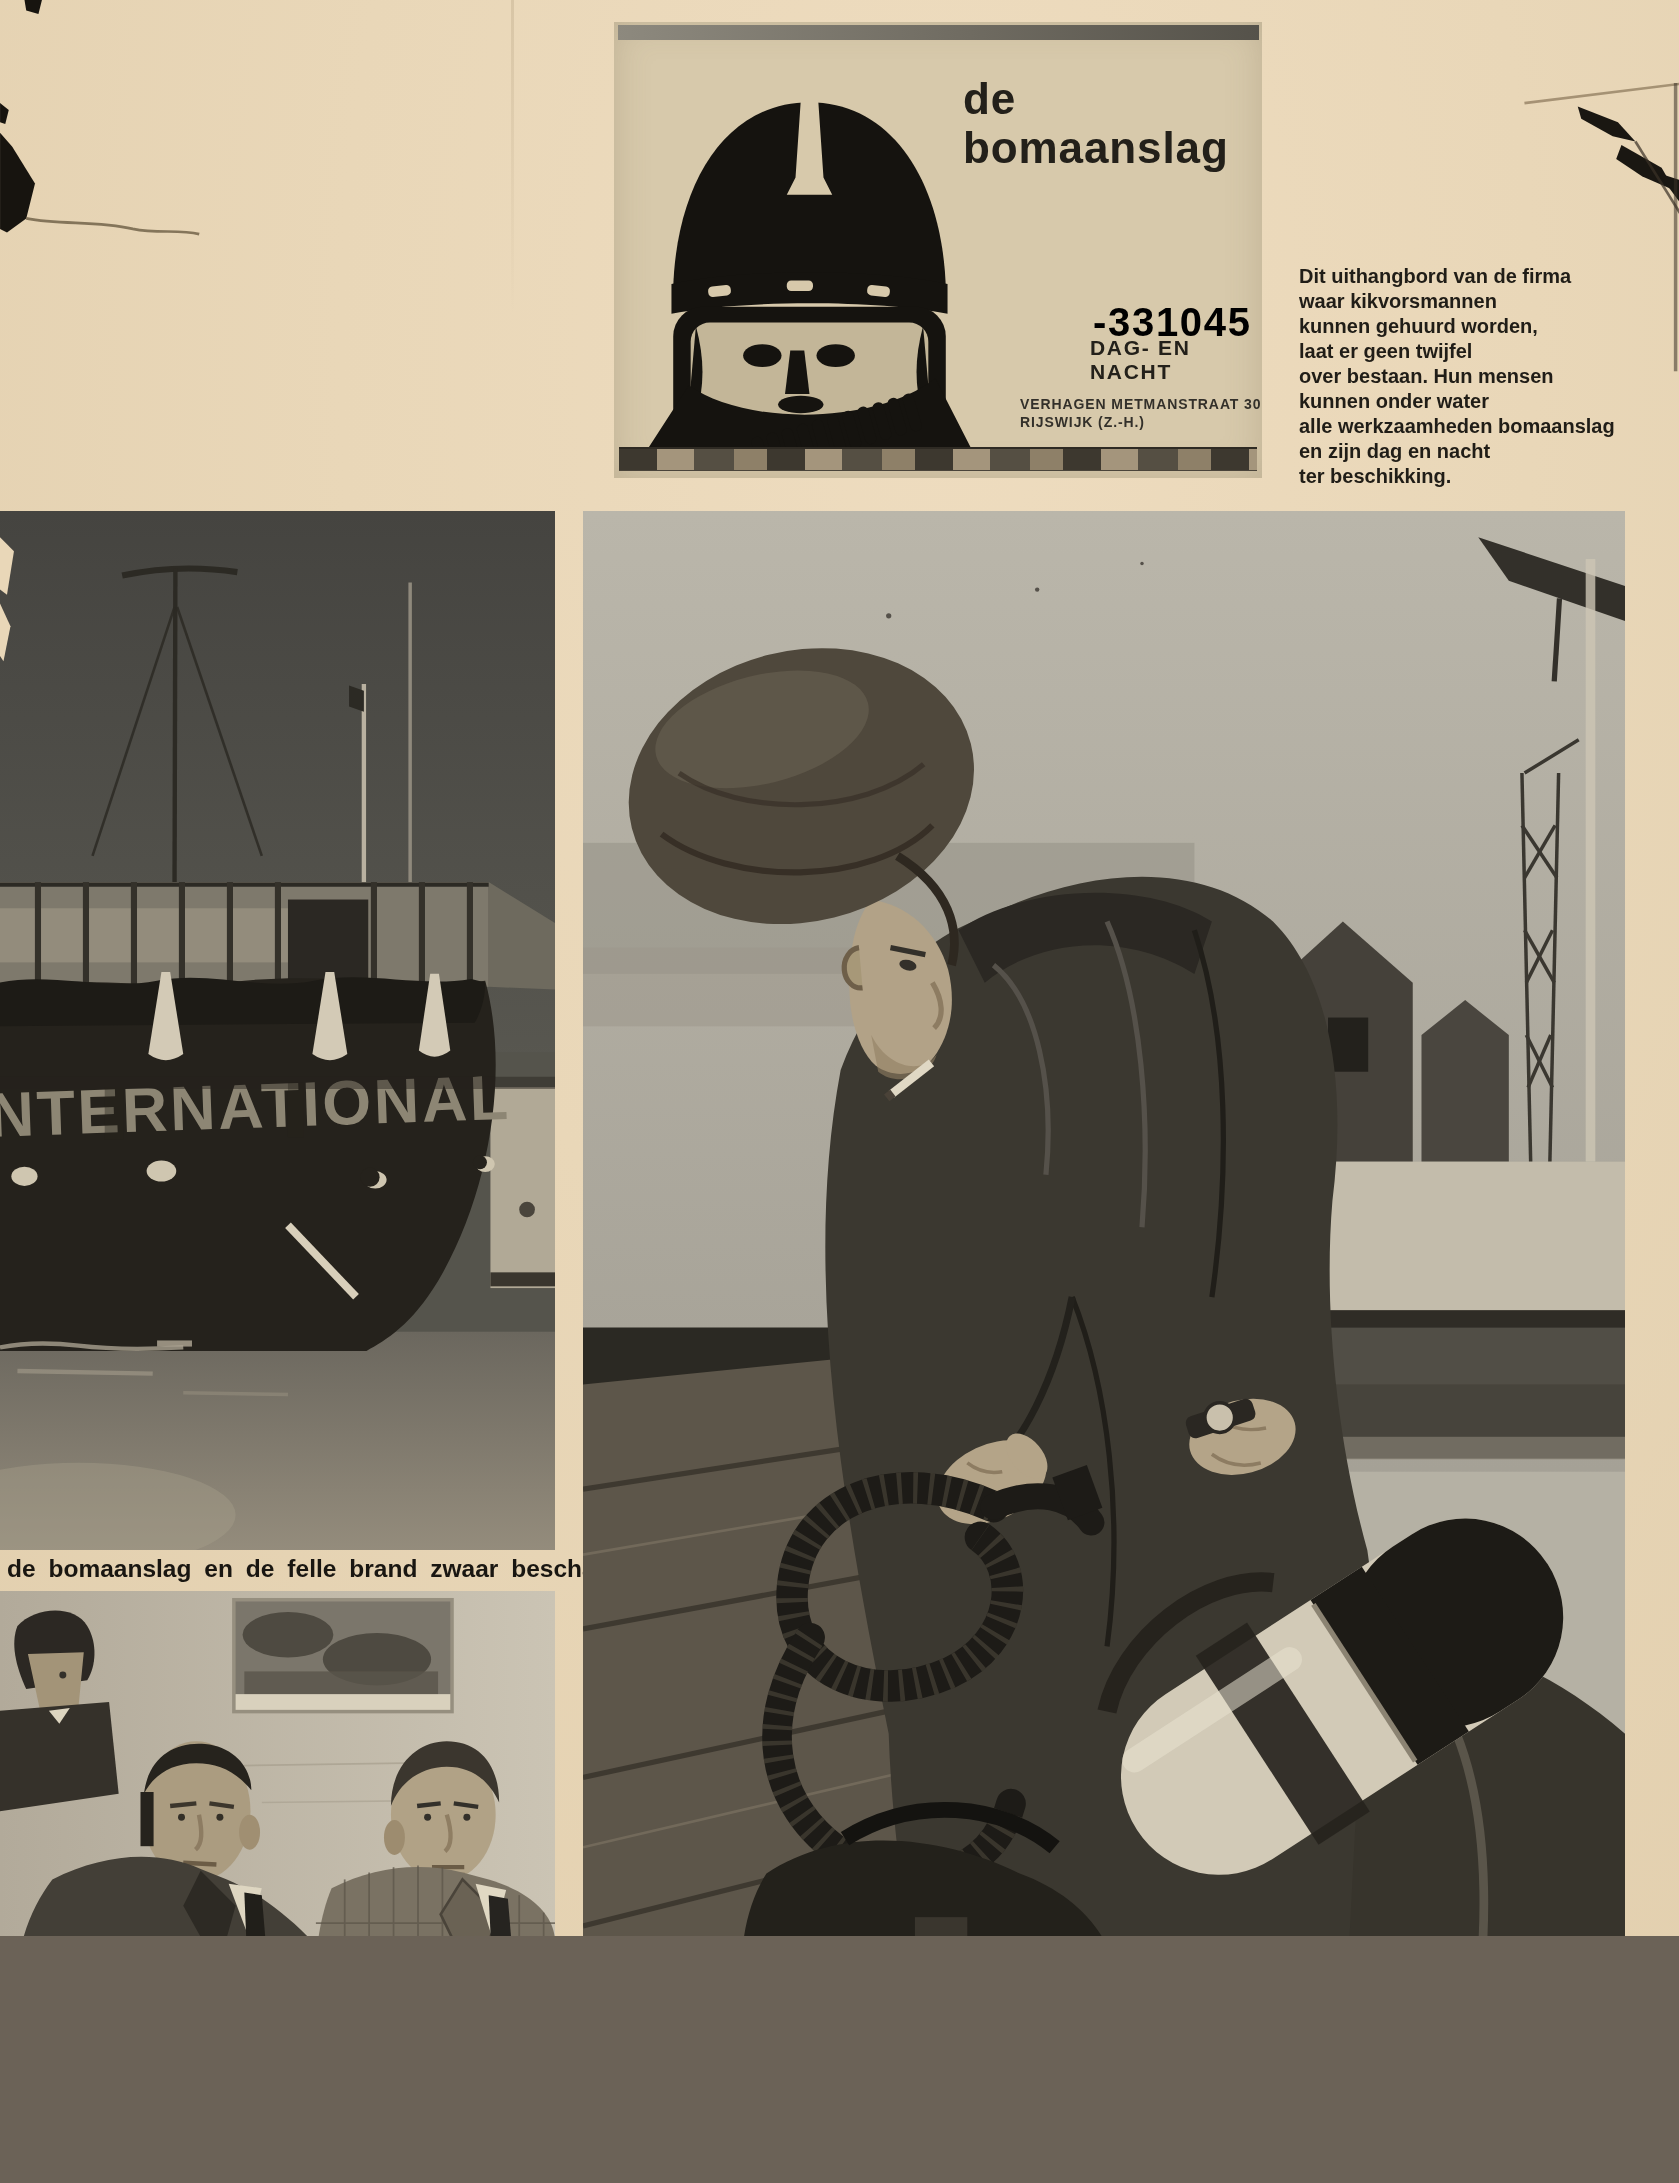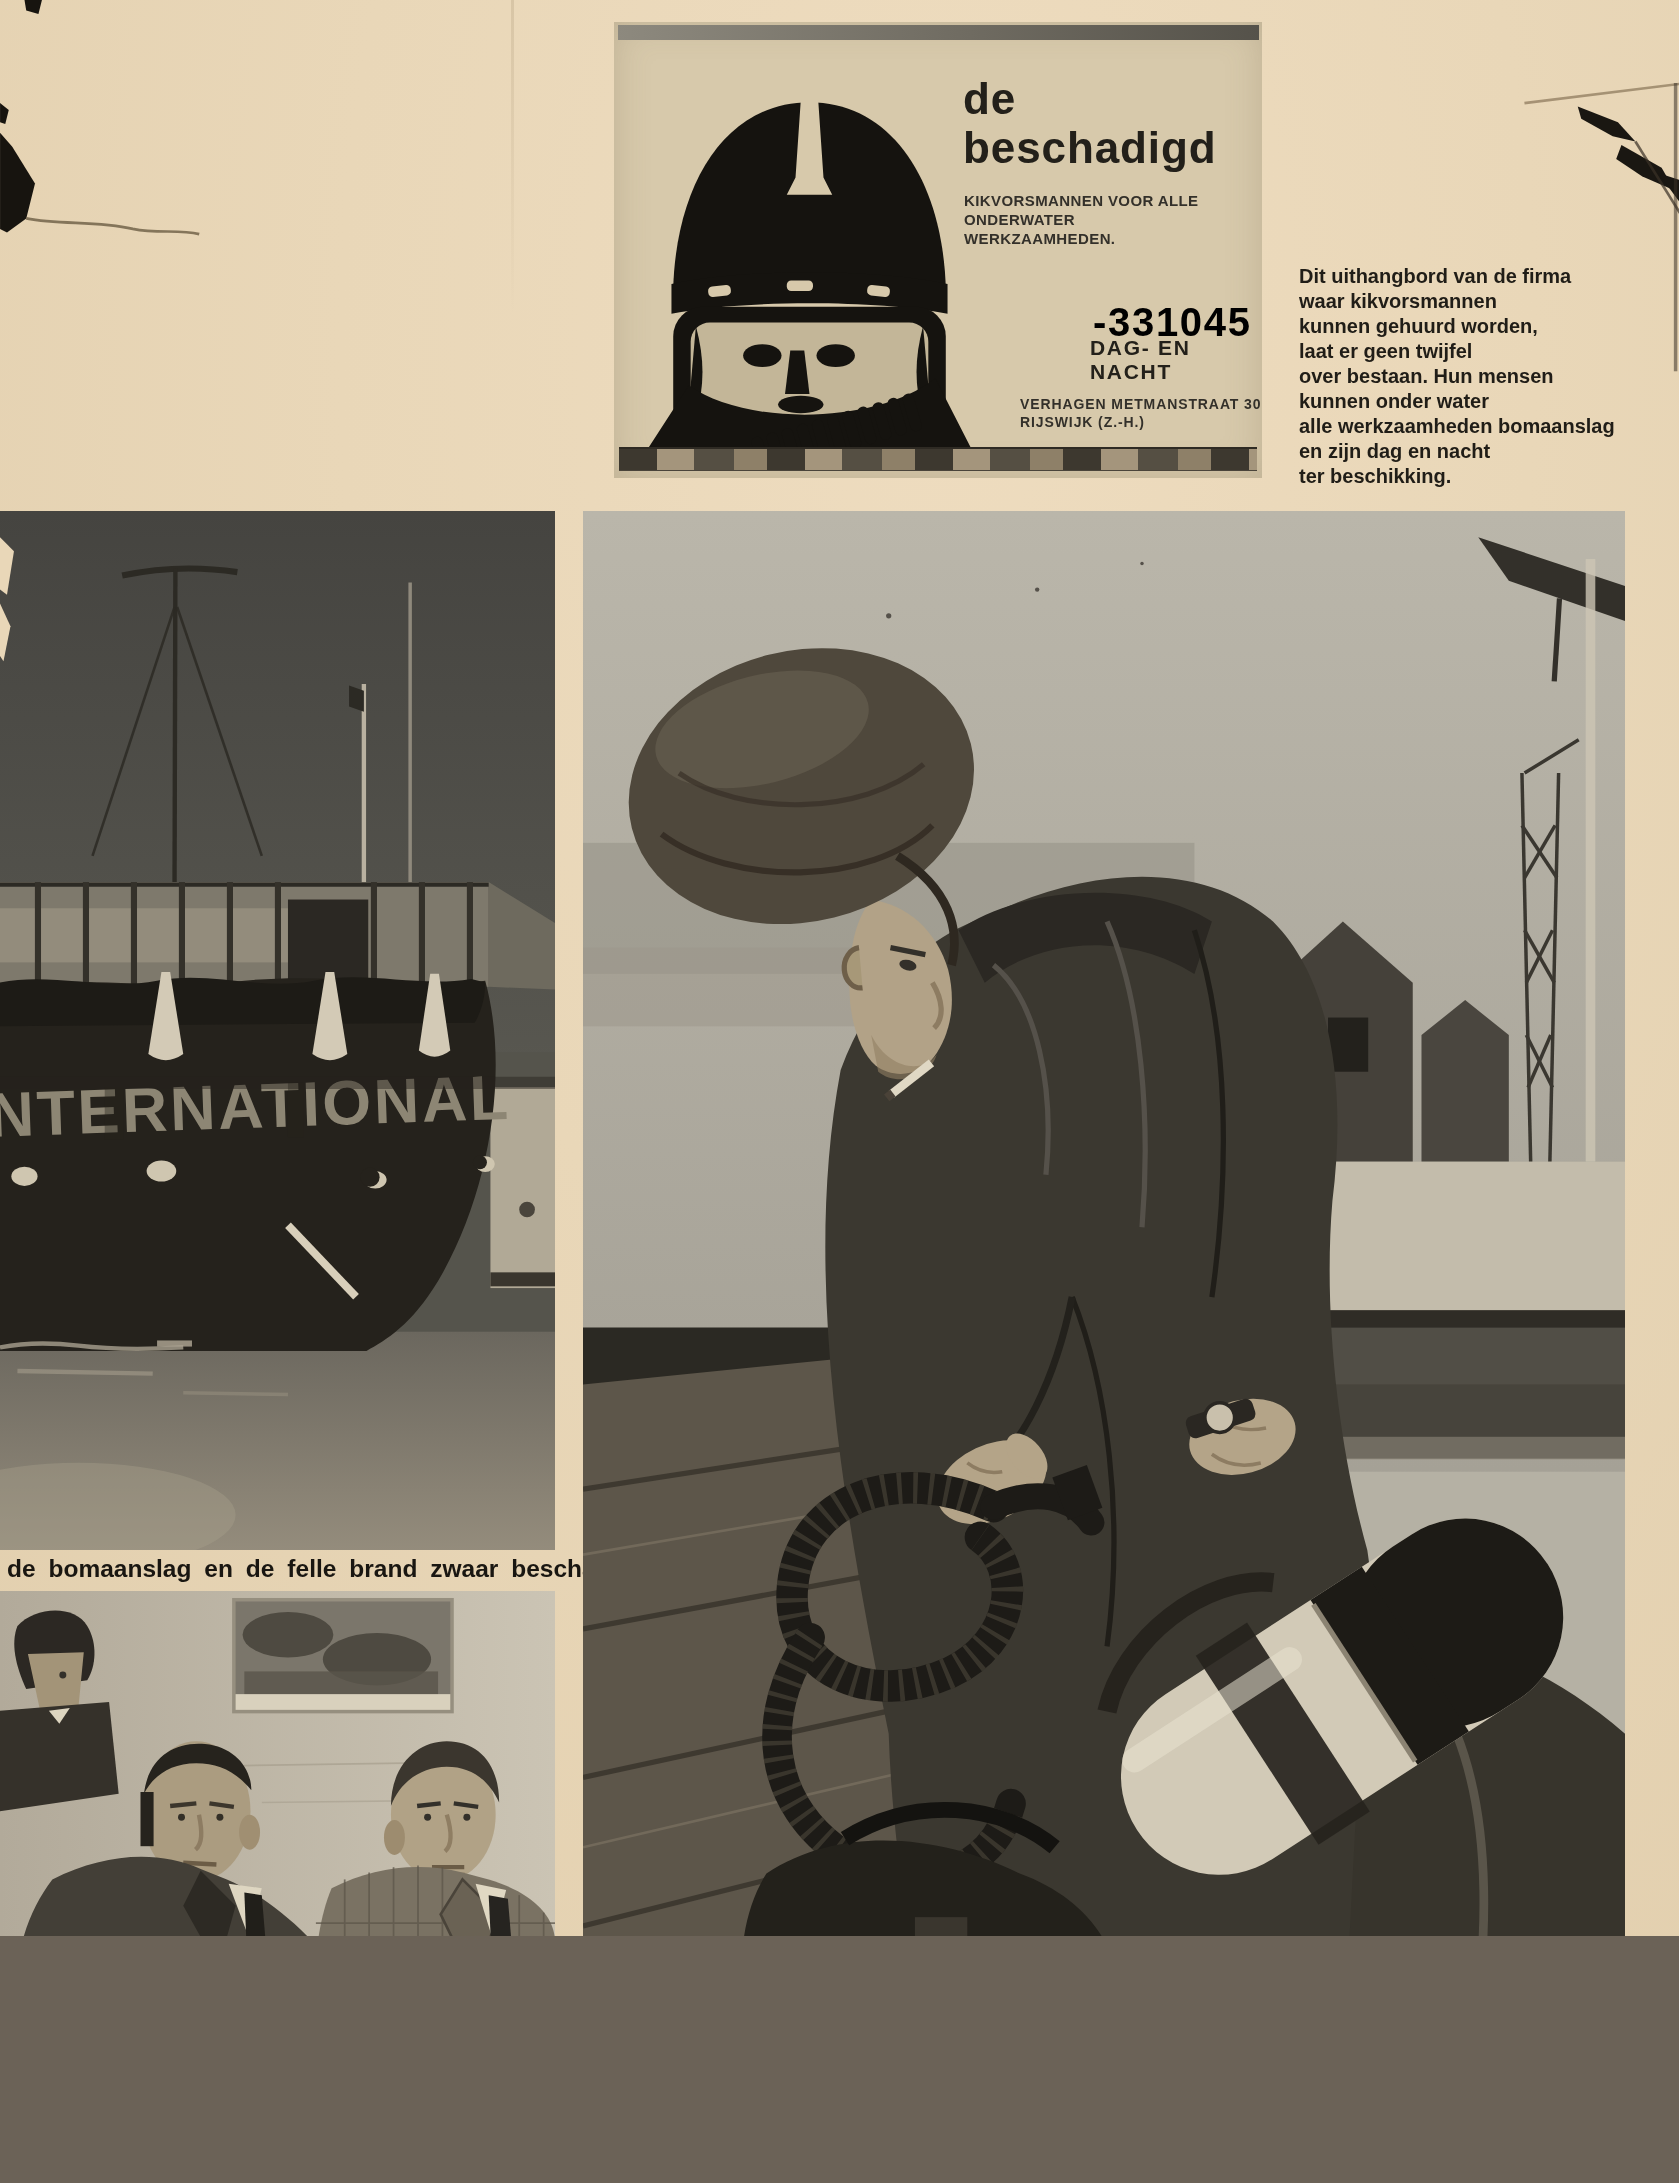--- a/index.html
+++ b/index.html
@@ -73,25 +73,21 @@
         <rect x="228" y="360" width="13" height="44" rx="6"></rect>
           <rect x="246" y="360" width="13" height="44" rx="6"></rect>
         <rect x="264" y="360" width="13" height="44" rx="6"></rect>
           <rect x="282" y="360" width="13" height="44" rx="6"></rect>
         <rect x="300" y="360" width="13" height="44" rx="6"></rect>
       </g>
     </svg>
 
     <div class="ad-title">
       <div>de</div>
-      <div>beschadigd</div>
-    </div>
-    <div class="ad-tagline">
-      <div>KIKVORSMANNEN VOOR ALLE ONDERWATER</div>
-      <div>WERKZAAMHEDEN.</div>
+      <div>bomaanslag</div>
     </div>
     <div class="ad-tel2">-331045</div>
     <div class="ad-dag">DAG- EN NACHT</div>
     <div class="ad-addr">
       <div>VERHAGEN METMANSTRAAT 30</div>
       <div>RIJSWIJK (Z.-H.)</div>
     </div>
     <div class="ad-checker"></div>
   </div>
 

